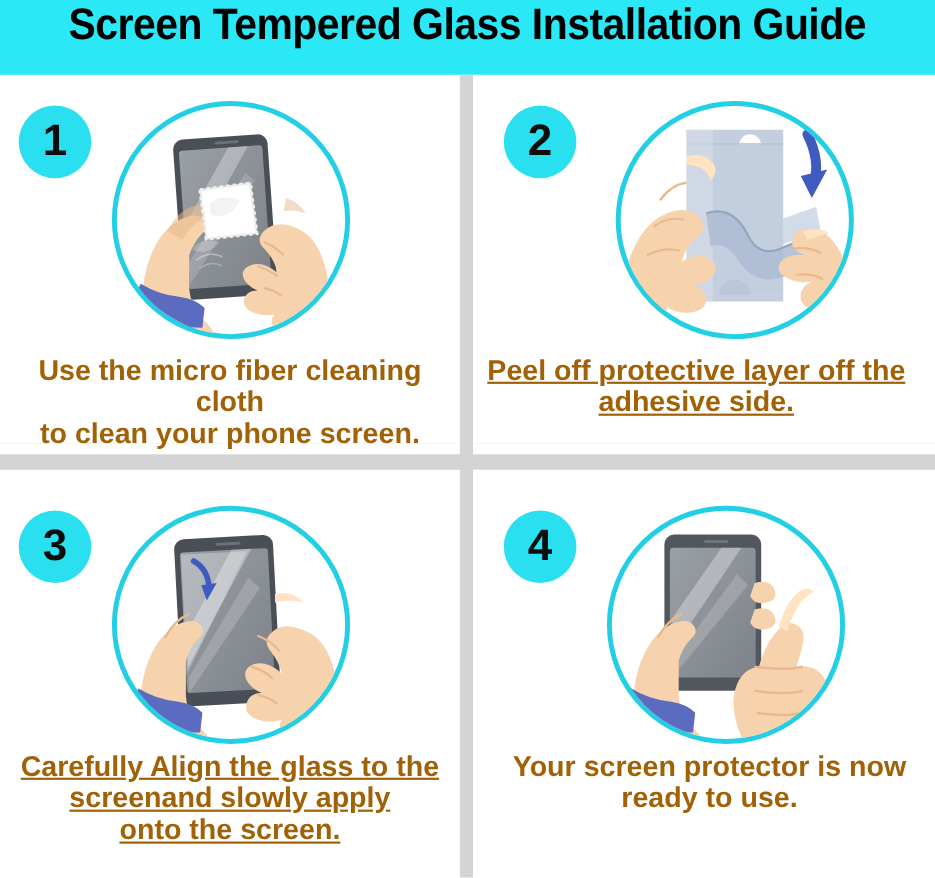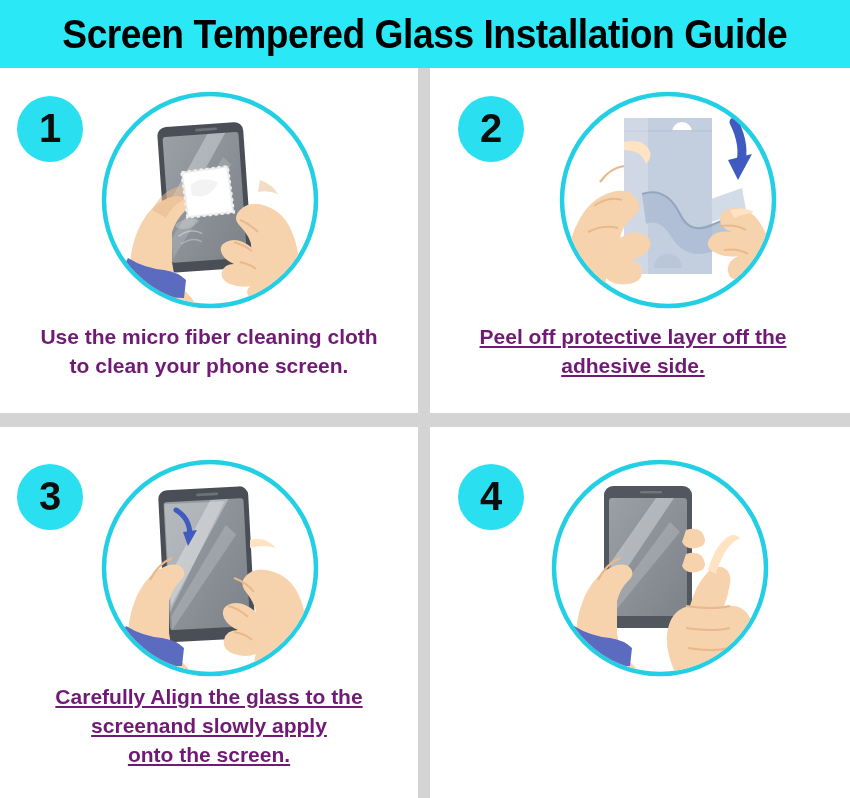--- a/index.html
+++ b/index.html
@@ -20,21 +20,20 @@
 
   
   #header-band {
     position: absolute;
     left: 0;
     top: 0;
     width: 850px;
     height: 68px;
     background: #2ae8f5;
     display: flex;
-    align-items: center;
     justify-content: center;
   }
   #header-title {
     font-family: "Liberation Sans", sans-serif;
     font-weight: bold;
     font-size: 40px;
     line-height: 44px;
     letter-spacing: -0.5px;
     color: #000000;
     transform: scaleX(0.93);
@@ -121,23 +120,23 @@
   #panel-3 .illus { left: 100px; }
 
   .caption {
     position: absolute;
     left: 14px;
     width: 390px;
     top: 250px;
     text-align: center;
     font-family: "Liberation Sans", sans-serif;
     font-weight: bold;
-    font-size: 21px;
+    font-size: 26px;
     line-height: 29px;
-    color: #701a75;
+    color: #a16207;
     white-space: pre-line;
   }
   #panel-2 .caption { left: 8px; top: 250px; text-decoration: underline; }
   #panel-3 .caption { top: 242px; text-decoration: underline; }
   #panel-4 .caption { left: 20px; top: 242px; }
 </style>
 </head>
 <body>
 
 <div id="page">
@@ -346,15 +345,17 @@
                  q-26,6 -52,-2 z" fill="#f7d3ad"></path>
         <path d="M136,148 q28,4 44,0" stroke="#e8b98c" stroke-width="2.2" fill="none"></path>
         <path d="M136,170 q28,4 44,0" stroke="#e8b98c" stroke-width="2.2" fill="none"></path>
         <path d="M138,190 q26,4 40,0" stroke="#e8b98c" stroke-width="2.2" fill="none"></path>
         <path d="M158,112 q6,-22 18,-32 q8,-6 14,0 q-12,6 -18,20 q-6,12 -6,16 z" fill="#ffe3c2"></path>
 
         <path d="M160,206 q18,2 30,-2 l4,16 q-20,6 -38,2 z" fill="#5b6bc0"></path>
       </g>
     </svg>
 
+    <div class="caption">Your screen protector is now
+ready to use.</div>
   </div>
 
 </div>
 
 </body></html>

